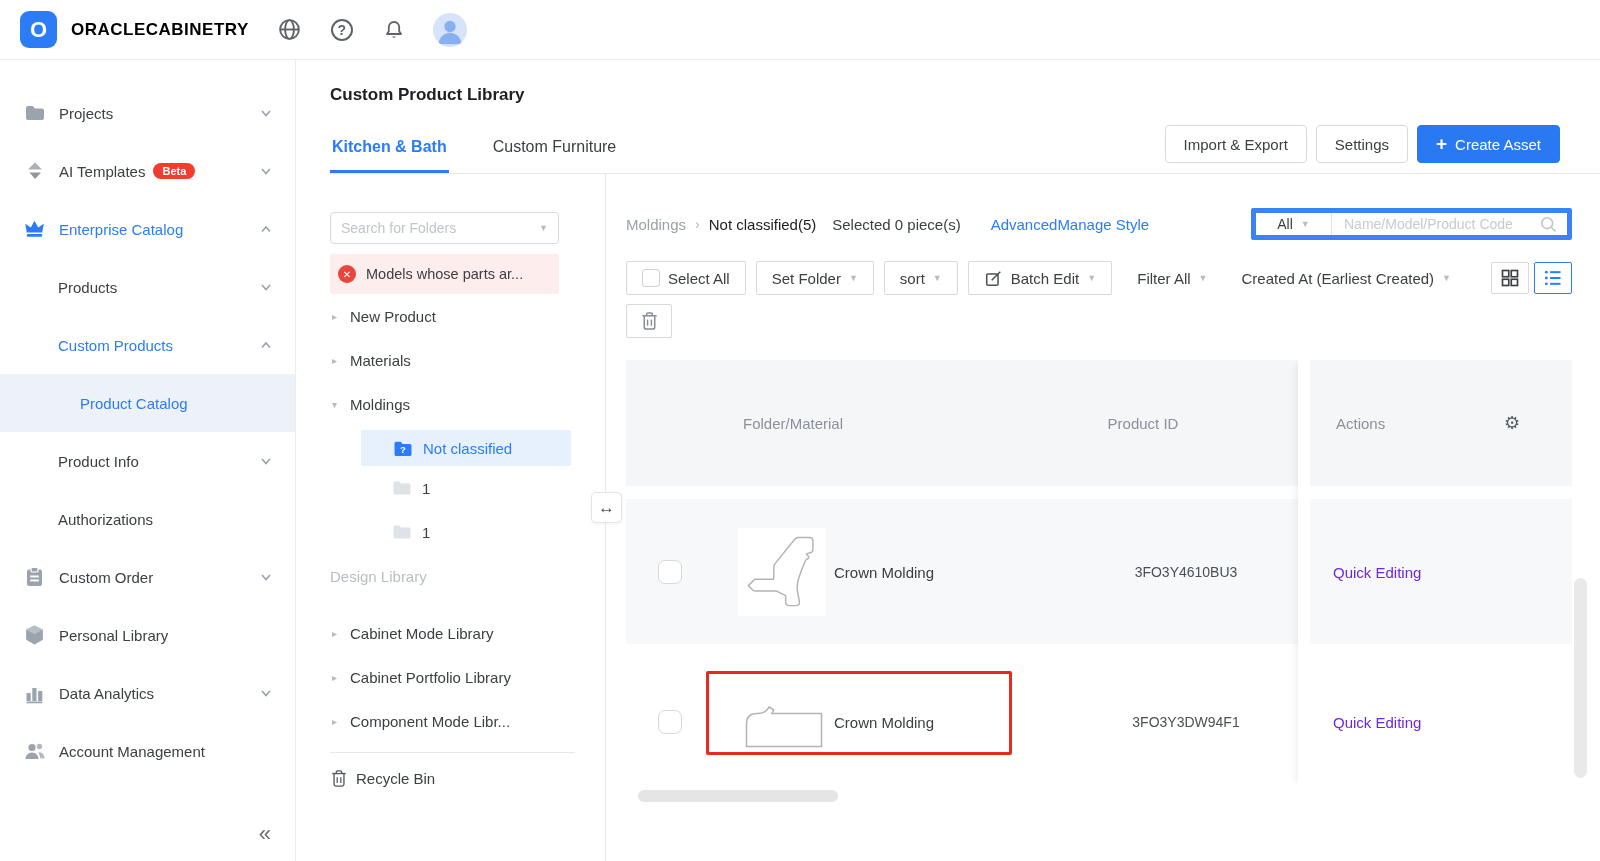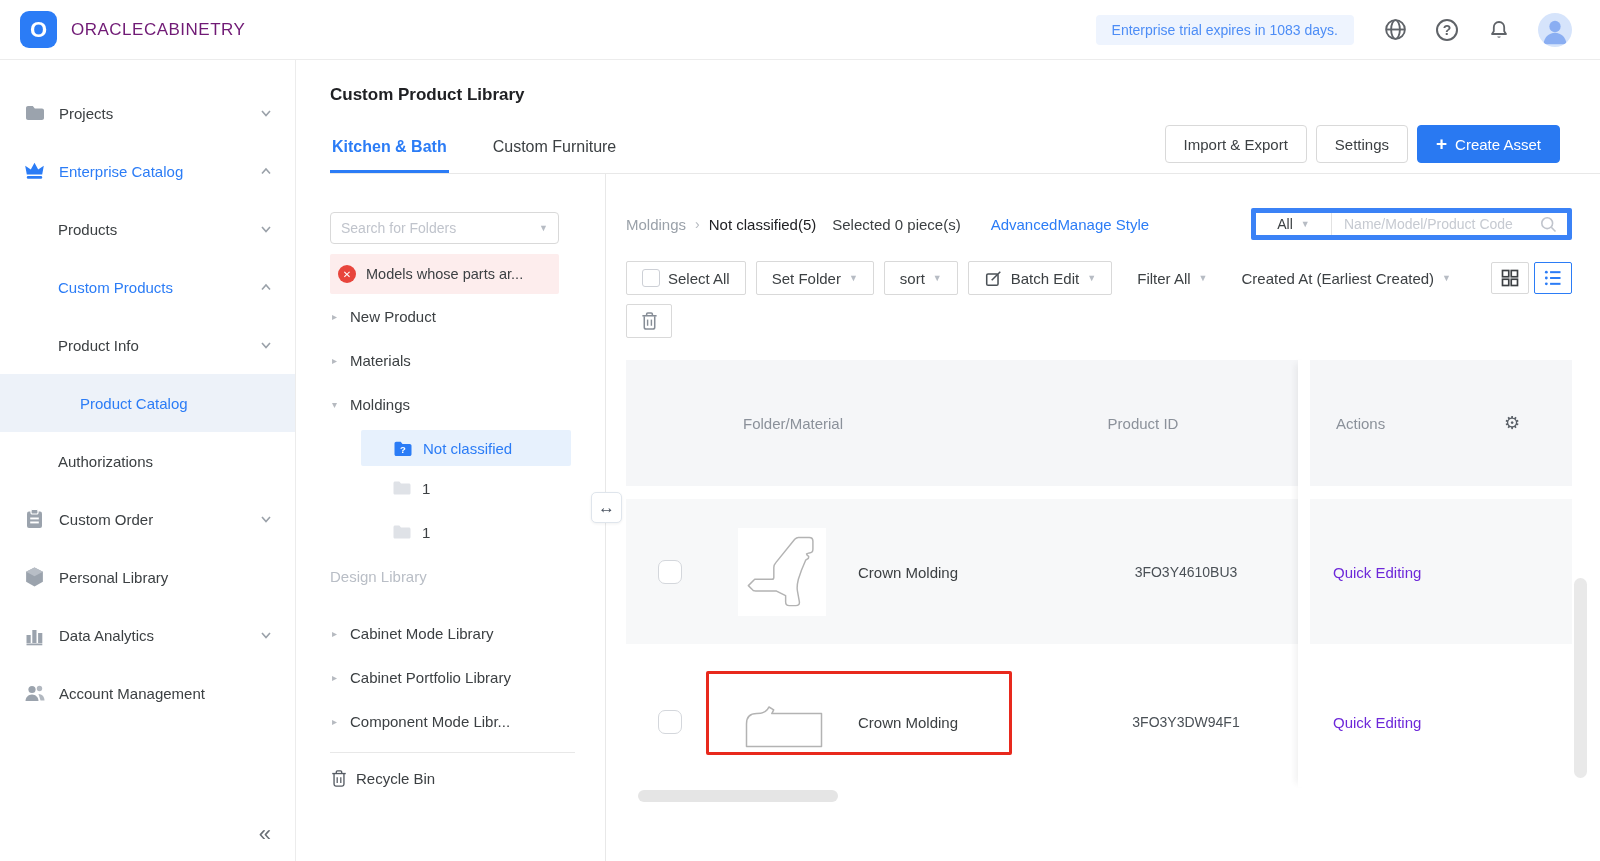--- a/index.html
+++ b/index.html
@@ -3,21 +3,21 @@
 <meta charset="utf-8">
 <style>
   * { margin:0; padding:0; box-sizing:border-box; }
   html,body { width:1600px; height:861px; overflow:hidden; background:#fff;
     font-family:"Liberation Sans","DejaVu Sans",sans-serif; color:#3c4043; }
 
   
   .top-header { height:60px; display:flex; align-items:center; border-bottom:1px solid #ececec; background:#fff; position:relative; }
   .logo-box { width:37px; height:37px; background:#2b7cf6; border-radius:9px; margin-left:20px;
     display:flex; align-items:center; justify-content:center; color:#fff; font-size:22px; font-weight:bold; }
-  .brand { font-size:17px; font-weight:normal; color:#701a75; letter-spacing:.5px; margin-left:14px; }
+  .brand { font-size:17px; font-weight:bold; color:#000000; letter-spacing:.5px; margin-left:14px; }
   .trial-pill { margin-left:auto; background:#eef4fe; color:#4d8df6; font-size:14px; border-radius:4px;
     padding:7px 16px; }
   .hdr-icons { display:flex; align-items:center; gap:26px; margin:0 28px 0 28px; }
   .hdr-icon { width:26px; height:26px; display:flex; align-items:center; justify-content:center; cursor:pointer; }
   .help-circle { width:22px; height:22px; border:2px solid #5f6368; border-radius:50%; color:#5f6368;
     font-size:14px; font-weight:bold; display:flex; align-items:center; justify-content:center; }
   .avatar { width:34px; height:34px; border-radius:50%; background:#d6e4fb; overflow:hidden; display:flex; align-items:flex-end; justify-content:center; }
   .new-project-btn { height:60px; width:240px; background:#2b7cf6; color:#fff; border:none; font-size:18px; font-weight:bold;
     display:flex; align-items:center; justify-content:center; gap:14px; cursor:pointer; font-family:inherit; }
 
@@ -116,40 +116,39 @@
   .th-folder { left:167px; transform:translateX(-50%); }
   .th-pid { left:517px; transform:translateX(-50%); }
   .th-actions { left:710px; }
   .th-gear { left:878px; font-size:18px; color:#5a6068; cursor:pointer; }
   .trow { position:relative; margin-top:13px; }
   .trow.r0 { height:145px; background:#f7f8f9; }
   .trow.r1 { height:130px; background:#fff; }
   .row-cb { position:absolute; left:32px; top:50%; transform:translateY(-50%); width:24px; height:24px;
     border:1px solid #d4d7dc; border-radius:7px; background:#fff; cursor:pointer; }
   .thumb { position:absolute; left:112px; top:50%; transform:translateY(-50%); background:#fff; display:flex; align-items:center; justify-content:center; }
-  .rname { position:absolute; left:208px; top:50%; transform:translateY(-50%); font-size:15px; color:#3c4043;margin-left:24px; }
+  .rname { position:absolute; left:208px; top:50%; transform:translateY(-50%); font-size:15px; color:#3c4043; }
   .rpid { position:absolute; left:480px; width:160px; text-align:center; top:50%; transform:translateY(-50%); font-size:14px; color:#4a5056; }
   .raction { position:absolute; left:707px; top:50%; transform:translateY(-50%); font-size:15px; color:#6d28d9; cursor:pointer; z-index:4; }
   .red-annotation { position:absolute; left:80px; top:14px; width:306px; height:84px;
     border:3px solid #e8291d; border-radius:2px; pointer-events:none; z-index:6; }
 
   .h-scrollbar { width:200px; height:12px; border-radius:6px; background:#e5e5e5; margin:3px 0 0 12px; cursor:pointer; }
   .v-scrollbar { position:absolute; left:968px; top:404px; width:13px; height:200px; border-radius:7px; background:#e9e9e9; cursor:pointer; }
 
   svg { display:block; }
 </style>
 </head>
 <body>
 
 <header class="top-header">
   <div class="logo-box">
       <span>O</span>
     </div>
   <div class="brand">ORACLECABINETRY</div>
-  <div class="trial-pill">Enterprise trial expires in 1083 days.</div>
   <div class="hdr-icons">
     <span class="hdr-icon">
       <svg width="25" height="25" viewBox="0 0 24 24">
           <circle cx="12" cy="12" r="9" fill="none" stroke="#5f6368" stroke-width="1.8"></circle>
           <ellipse cx="12" cy="12" rx="4.2" ry="9" fill="none" stroke="#5f6368" stroke-width="1.8"></ellipse>
           <line x1="3" y1="12" x2="21" y2="12" stroke="#5f6368" stroke-width="1.8"></line>
         </svg>
     </span>
     <span class="hdr-icon">
       <span class="help-circle">?</span>
@@ -180,20 +179,35 @@
           </svg>
       </span>
       <span>Projects</span>
       <span class="chev">
           <svg width="14" height="14" viewBox="0 0 14 14">
             <polyline points="3,5 7,9.5 11,5" fill="none" stroke="#9aa1a9" stroke-width="1.6"></polyline>
           </svg>
         </span>
     </div>
 
+    <div class="side-item">
+      <span class="s-icon">
+        <svg width="22" height="22" viewBox="0 0 22 22">
+            <path d="M4 9.5 L18 9.5 L11 2.5 Z" fill="#aab1b9"></path>
+            <path d="M5.5 12.5 L17 12.5 L11 19 Z" fill="#8f979f"></path>
+          </svg>
+      </span>
+      <span>AI Templates</span>
+      <span class="beta-badge">Beta</span>
+      <span class="chev">
+          <svg width="14" height="14" viewBox="0 0 14 14">
+            <polyline points="3,5 7,9.5 11,5" fill="none" stroke="#9aa1a9" stroke-width="1.6"></polyline>
+          </svg>
+        </span>
+    </div>
 
     <div class="side-item blue">
       <span class="s-icon">
         <svg width="21" height="20" viewBox="0 0 21 20">
             <path d="M2.8 13.5 L1.2 4.8 L6.8 8.4 L10.5 1.8 L14.2 8.4 L19.8 4.8 L18.2 13.5 Z" fill="#2b7cf6"></path>
             <rect x="2.8" y="15" width="15.4" height="2.8" rx="1.2" fill="#2b7cf6"></rect>
           </svg>
       </span>
       <span>Enterprise Catalog</span>
       <span class="chev">
@@ -214,31 +228,31 @@
 
     <div class="side-item lvl1 blue">
       <span>Custom Products</span>
       <span class="chev">
           <svg width="14" height="14" viewBox="0 0 14 14">
             <polyline points="3,9.5 7,5 11,9.5" fill="none" stroke="#9aa1a9" stroke-width="1.6"></polyline>
           </svg>
         </span>
     </div>
 
+    <div class="side-item lvl2 active">
+      <span>Product Catalog</span>
+    </div>
+
     <div class="side-item lvl1">
       <span>Product Info</span>
       <span class="chev">
           <svg width="14" height="14" viewBox="0 0 14 14">
             <polyline points="3,5 7,9.5 11,5" fill="none" stroke="#9aa1a9" stroke-width="1.6"></polyline>
           </svg>
         </span>
-    </div>
-
-    <div class="side-item lvl2 active">
-      <span>Product Catalog</span>
     </div>
 
     <div class="side-item lvl1">
       <span>Authorizations</span>
     </div>
 
     <div class="side-item">
       <span class="s-icon">
         <svg width="21" height="22" viewBox="0 0 21 22">
             <rect x="3" y="3.5" width="15" height="16.5" rx="2" fill="#9ba3ad"></rect>

